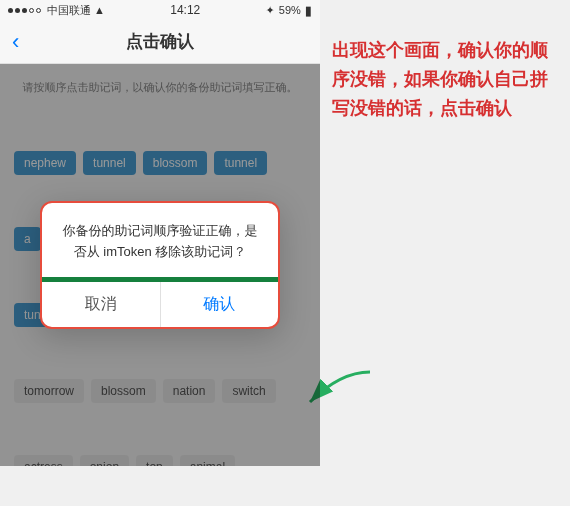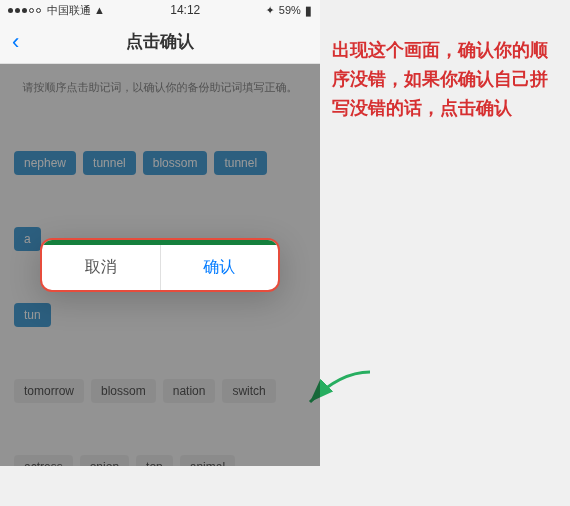--- a/index.html
+++ b/index.html
@@ -271,20 +271,23 @@
       <span class="word-tag">actress</span>
       <span class="word-tag">onion</span>
       <span class="word-tag">top</span>
       <span class="word-tag">animal</span>
     </div>
 
     <button class="confirm-btn">确认</button>
 
     <div class="dialog-overlay">
       <div class="dialog-box">
+        <div class="dialog-body">
+          <p class="dialog-text">你备份的助记词顺序验证正确，是否从 imToken 移除该助记词？</p>
+        </div>
         <div class="dialog-actions">
           <button class="dialog-btn cancel">取消</button>
           <button class="dialog-btn confirm-action">确认</button>
         </div>
       </div>
     </div>
   </div>
 </div>
 
 <div class="annotation-panel">

